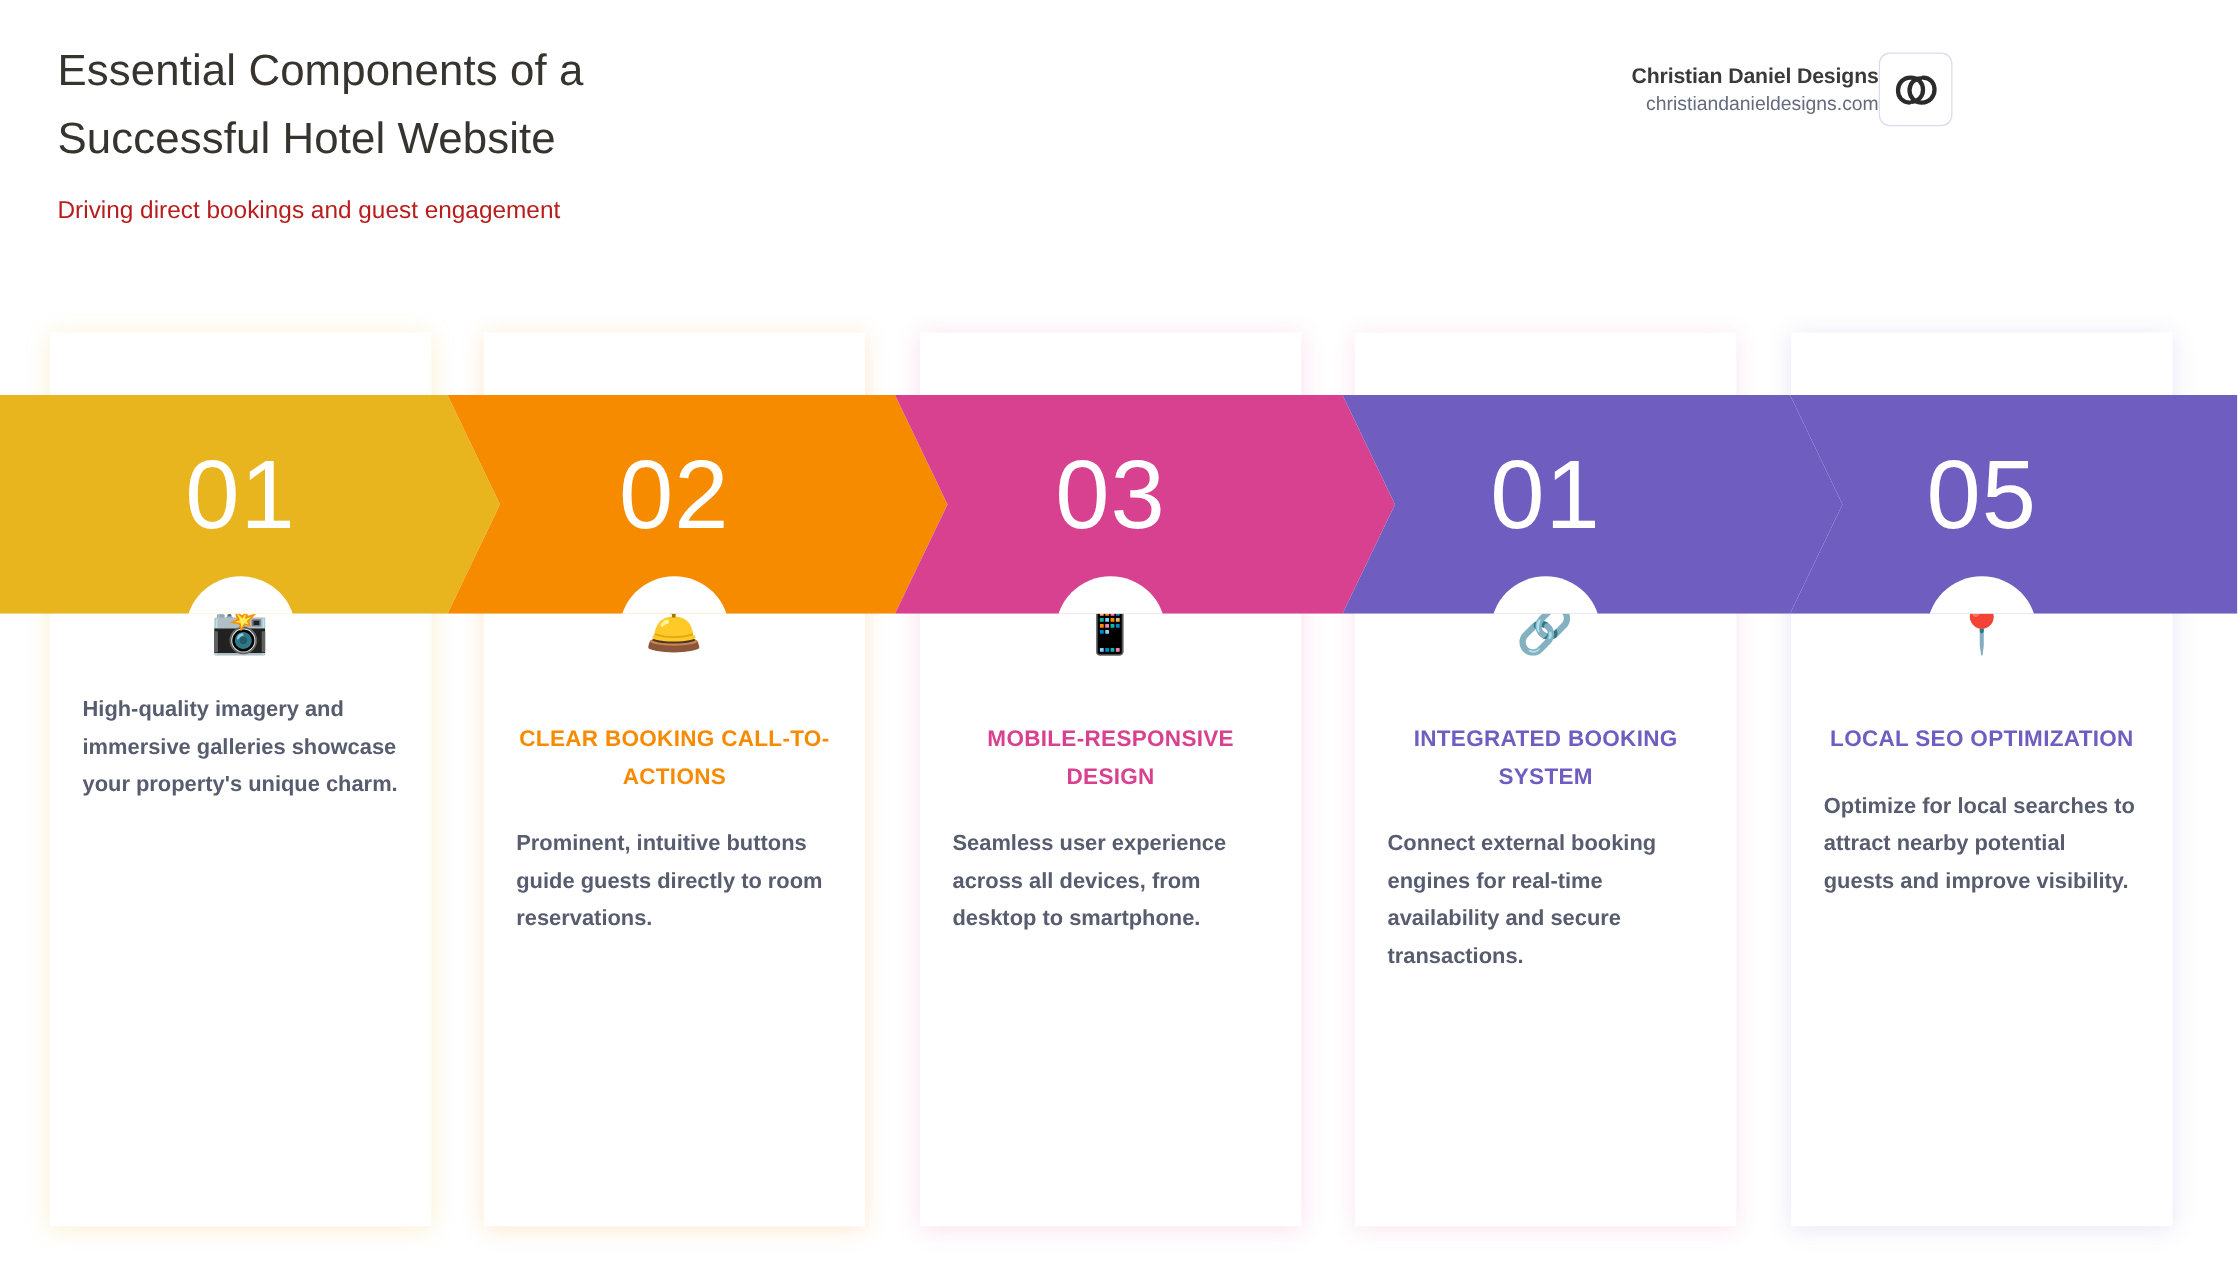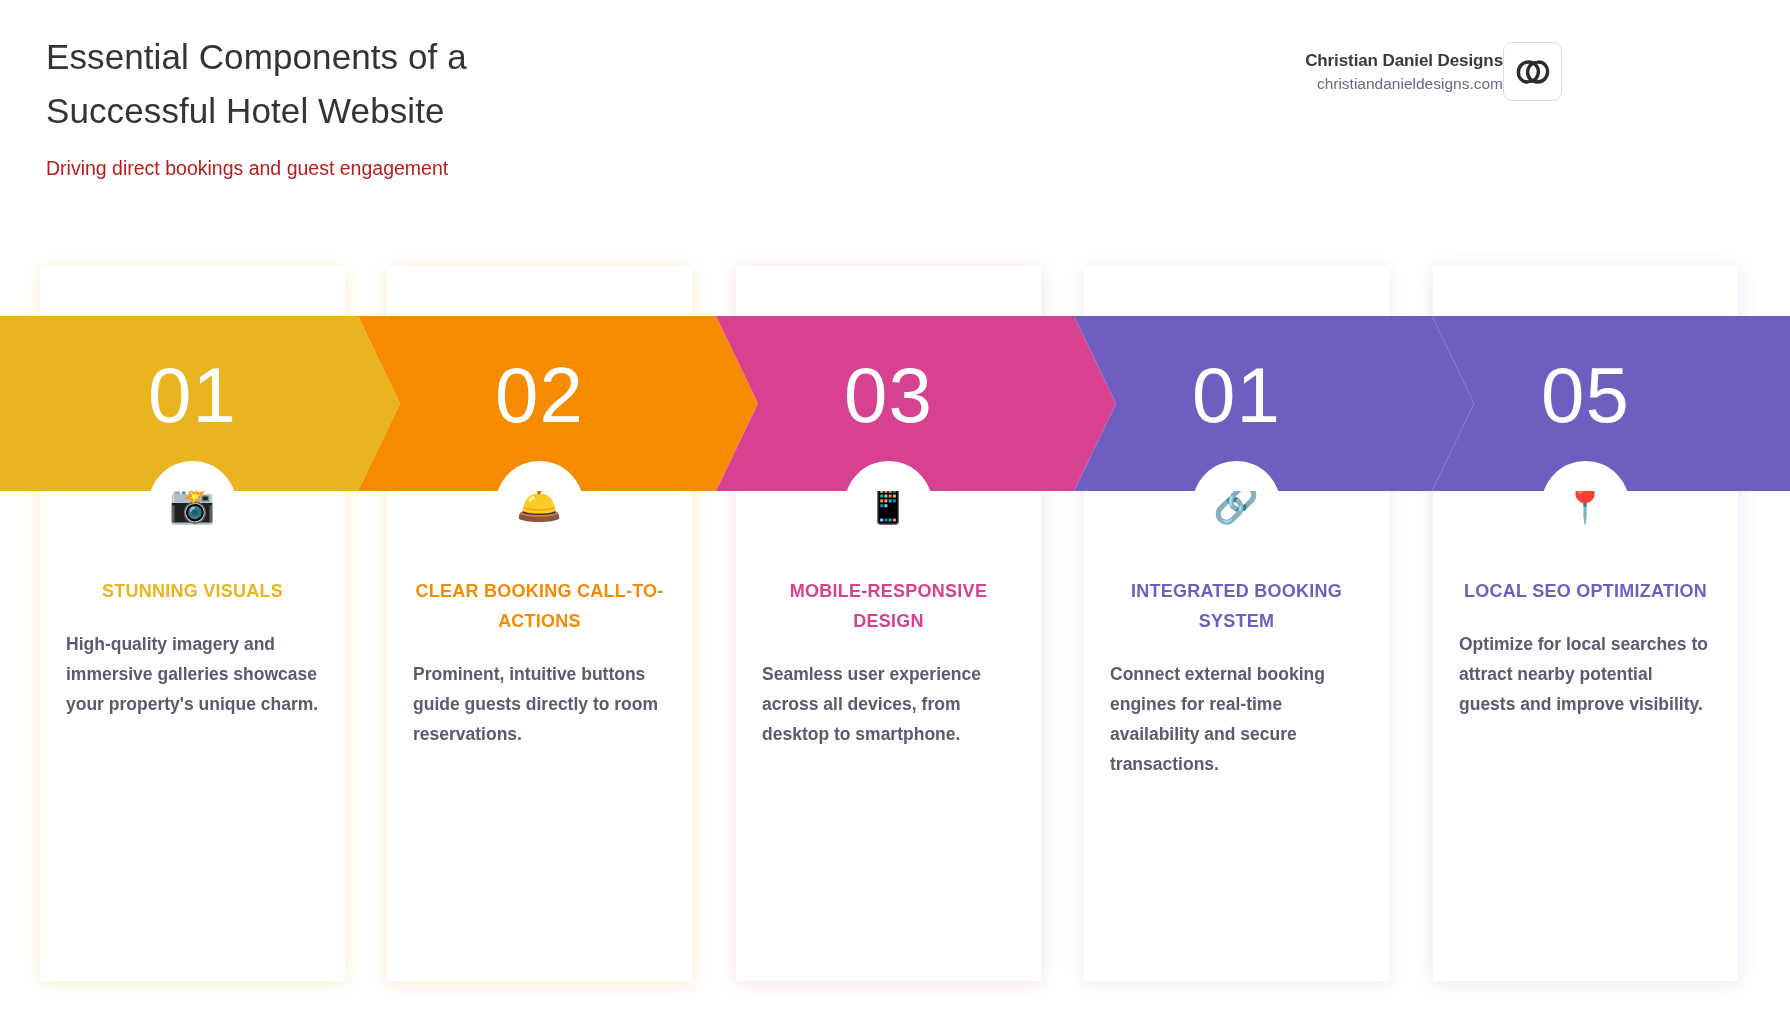--- a/index.html
+++ b/index.html
@@ -200,21 +200,20 @@
           </g>
         </svg>
       </div>
     </div>
   </div>
 
   <div class="cards">
       <div class="card" style="left: 40px; box-shadow: rgba(232, 181, 31, 0.22) 0px 2px 18px;">
         <div class="card-inner">
           <span class="card-icon">📸</span>
-          <div class="card-title" style="color: rgb(232, 181, 31);">Stunning Visuals</div>
           <div class="card-desc">High-quality imagery and immersive galleries showcase your property's unique charm.</div>
         </div>
       </div>
       <div class="card" style="left: 387px; box-shadow: rgba(246, 139, 0, 0.2) 0px 2px 18px;">
         <div class="card-inner">
           <span class="card-icon">🛎️</span>
           <div class="card-title" style="color: rgb(246, 139, 0);">Clear Booking Call-to-Actions</div>
           <div class="card-desc">Prominent, intuitive buttons guide guests directly to room reservations.</div>
         </div>
       </div>

